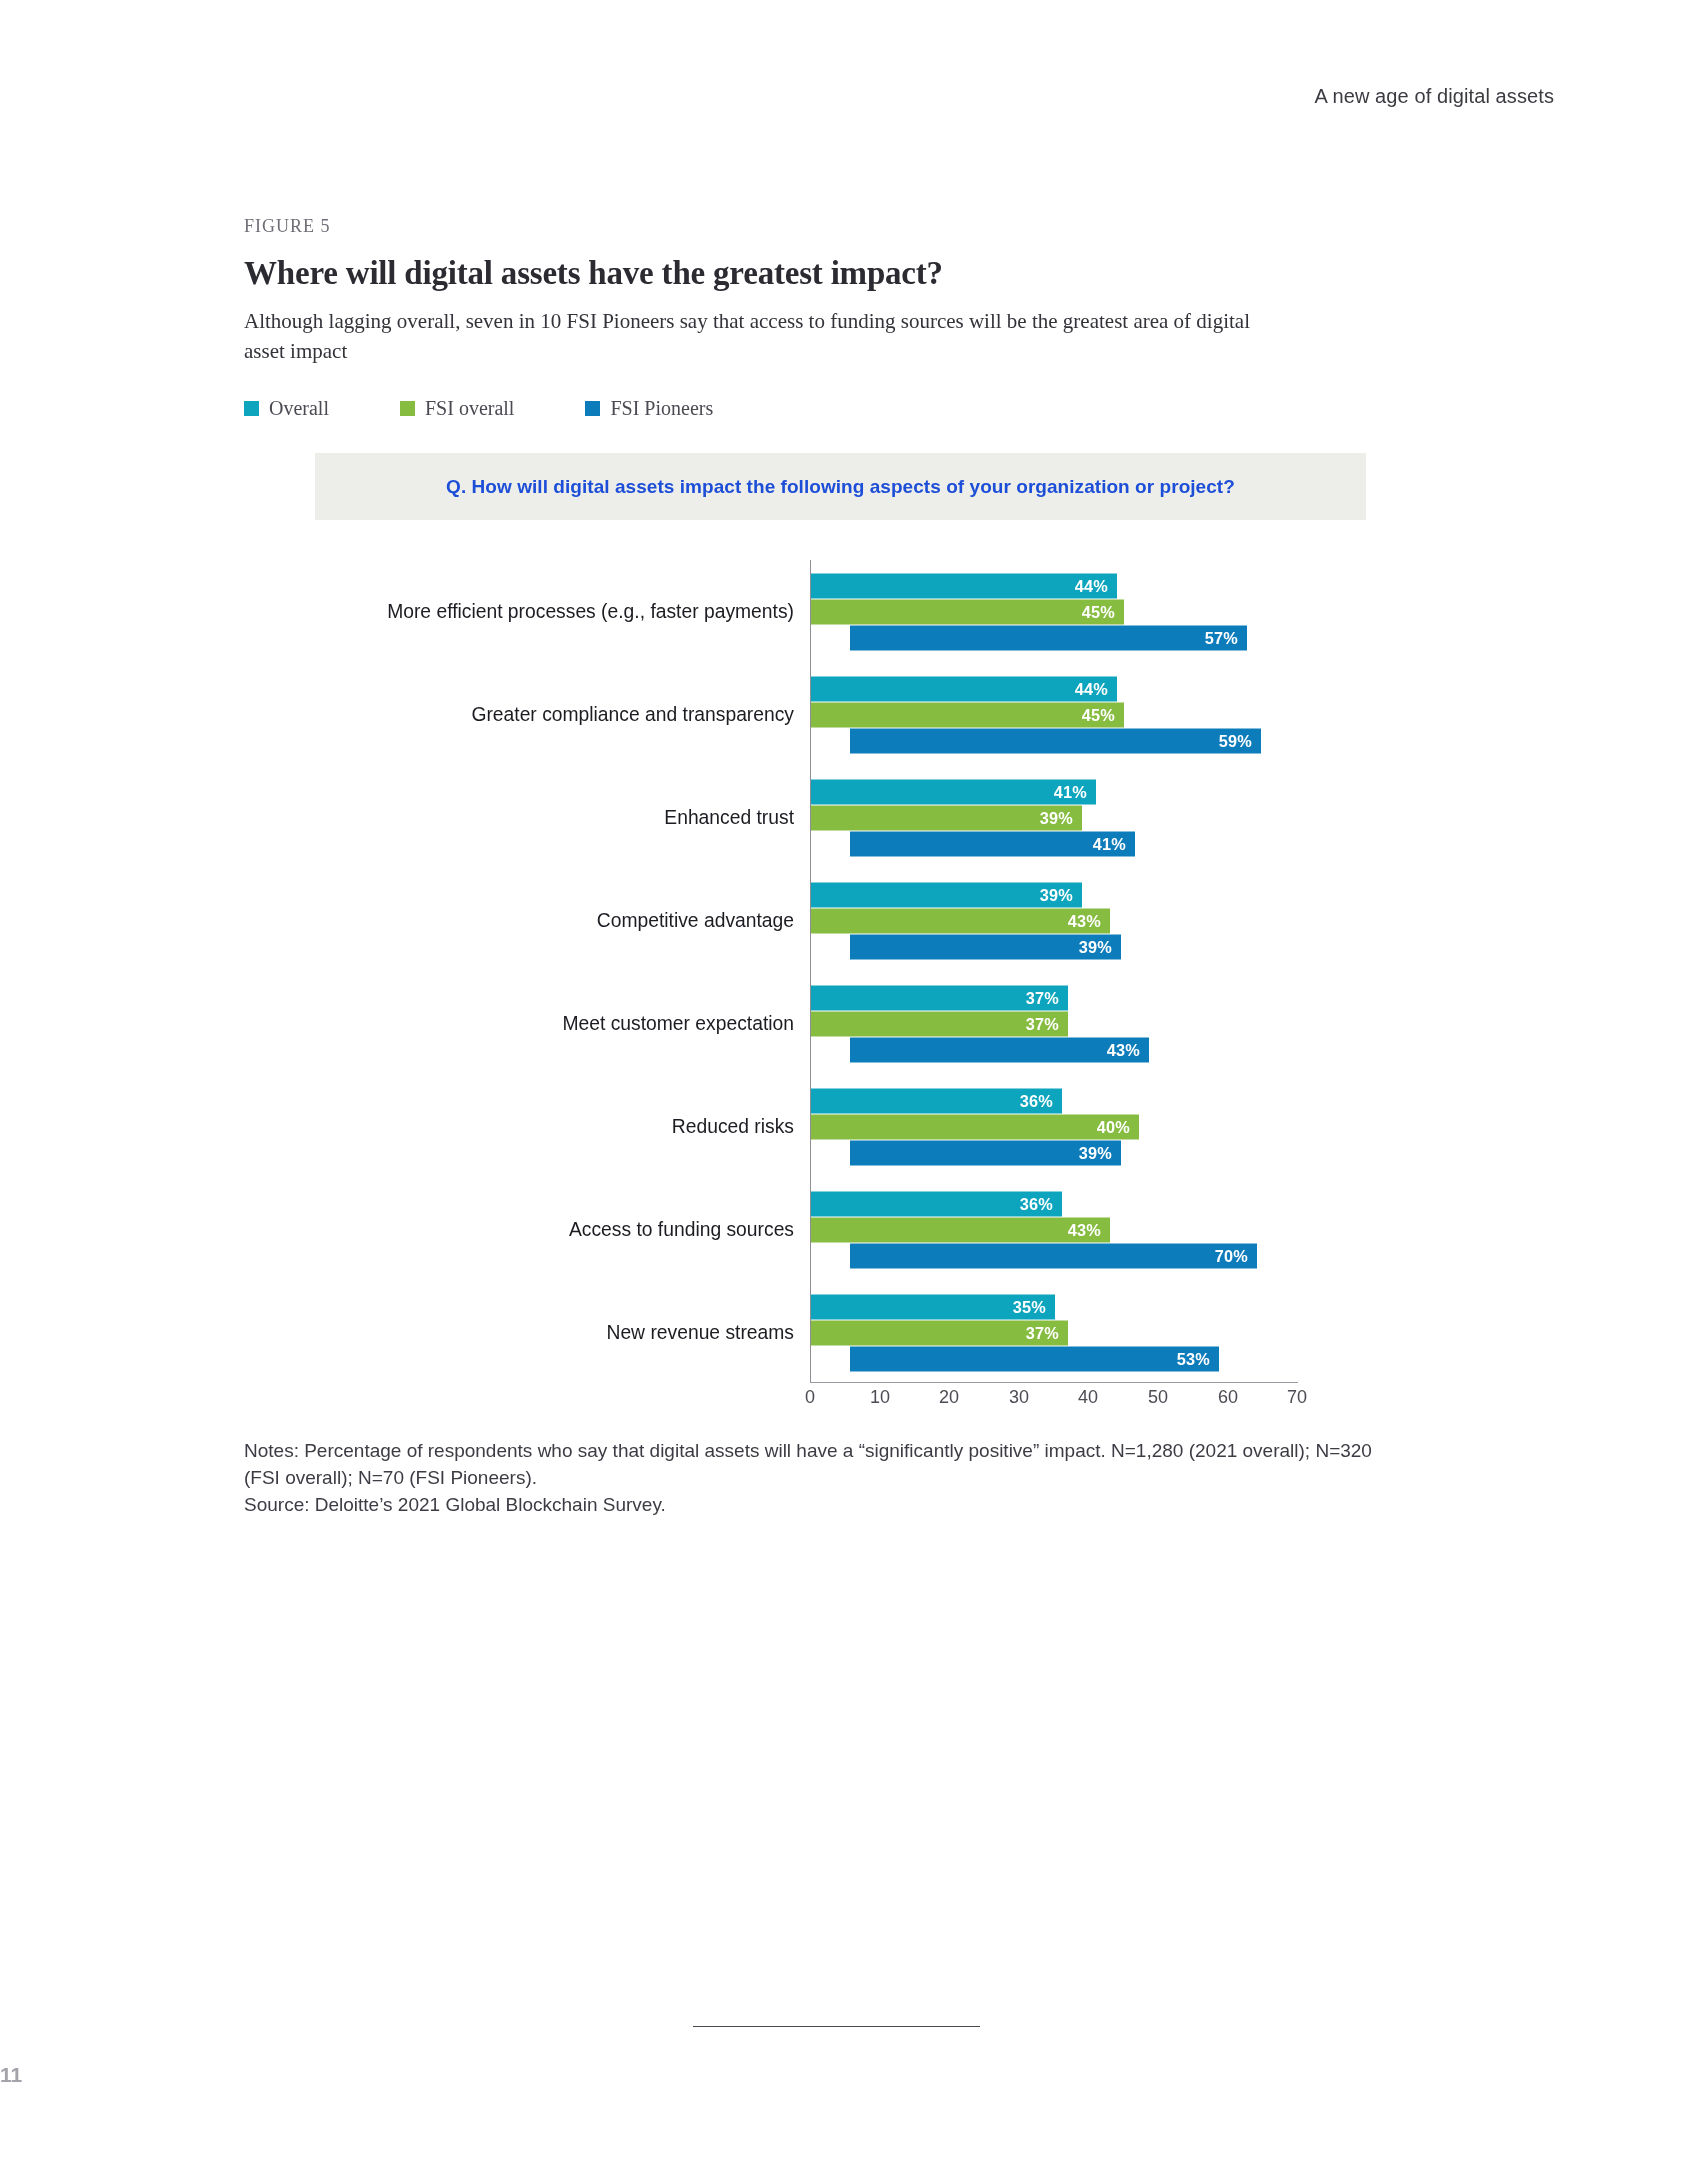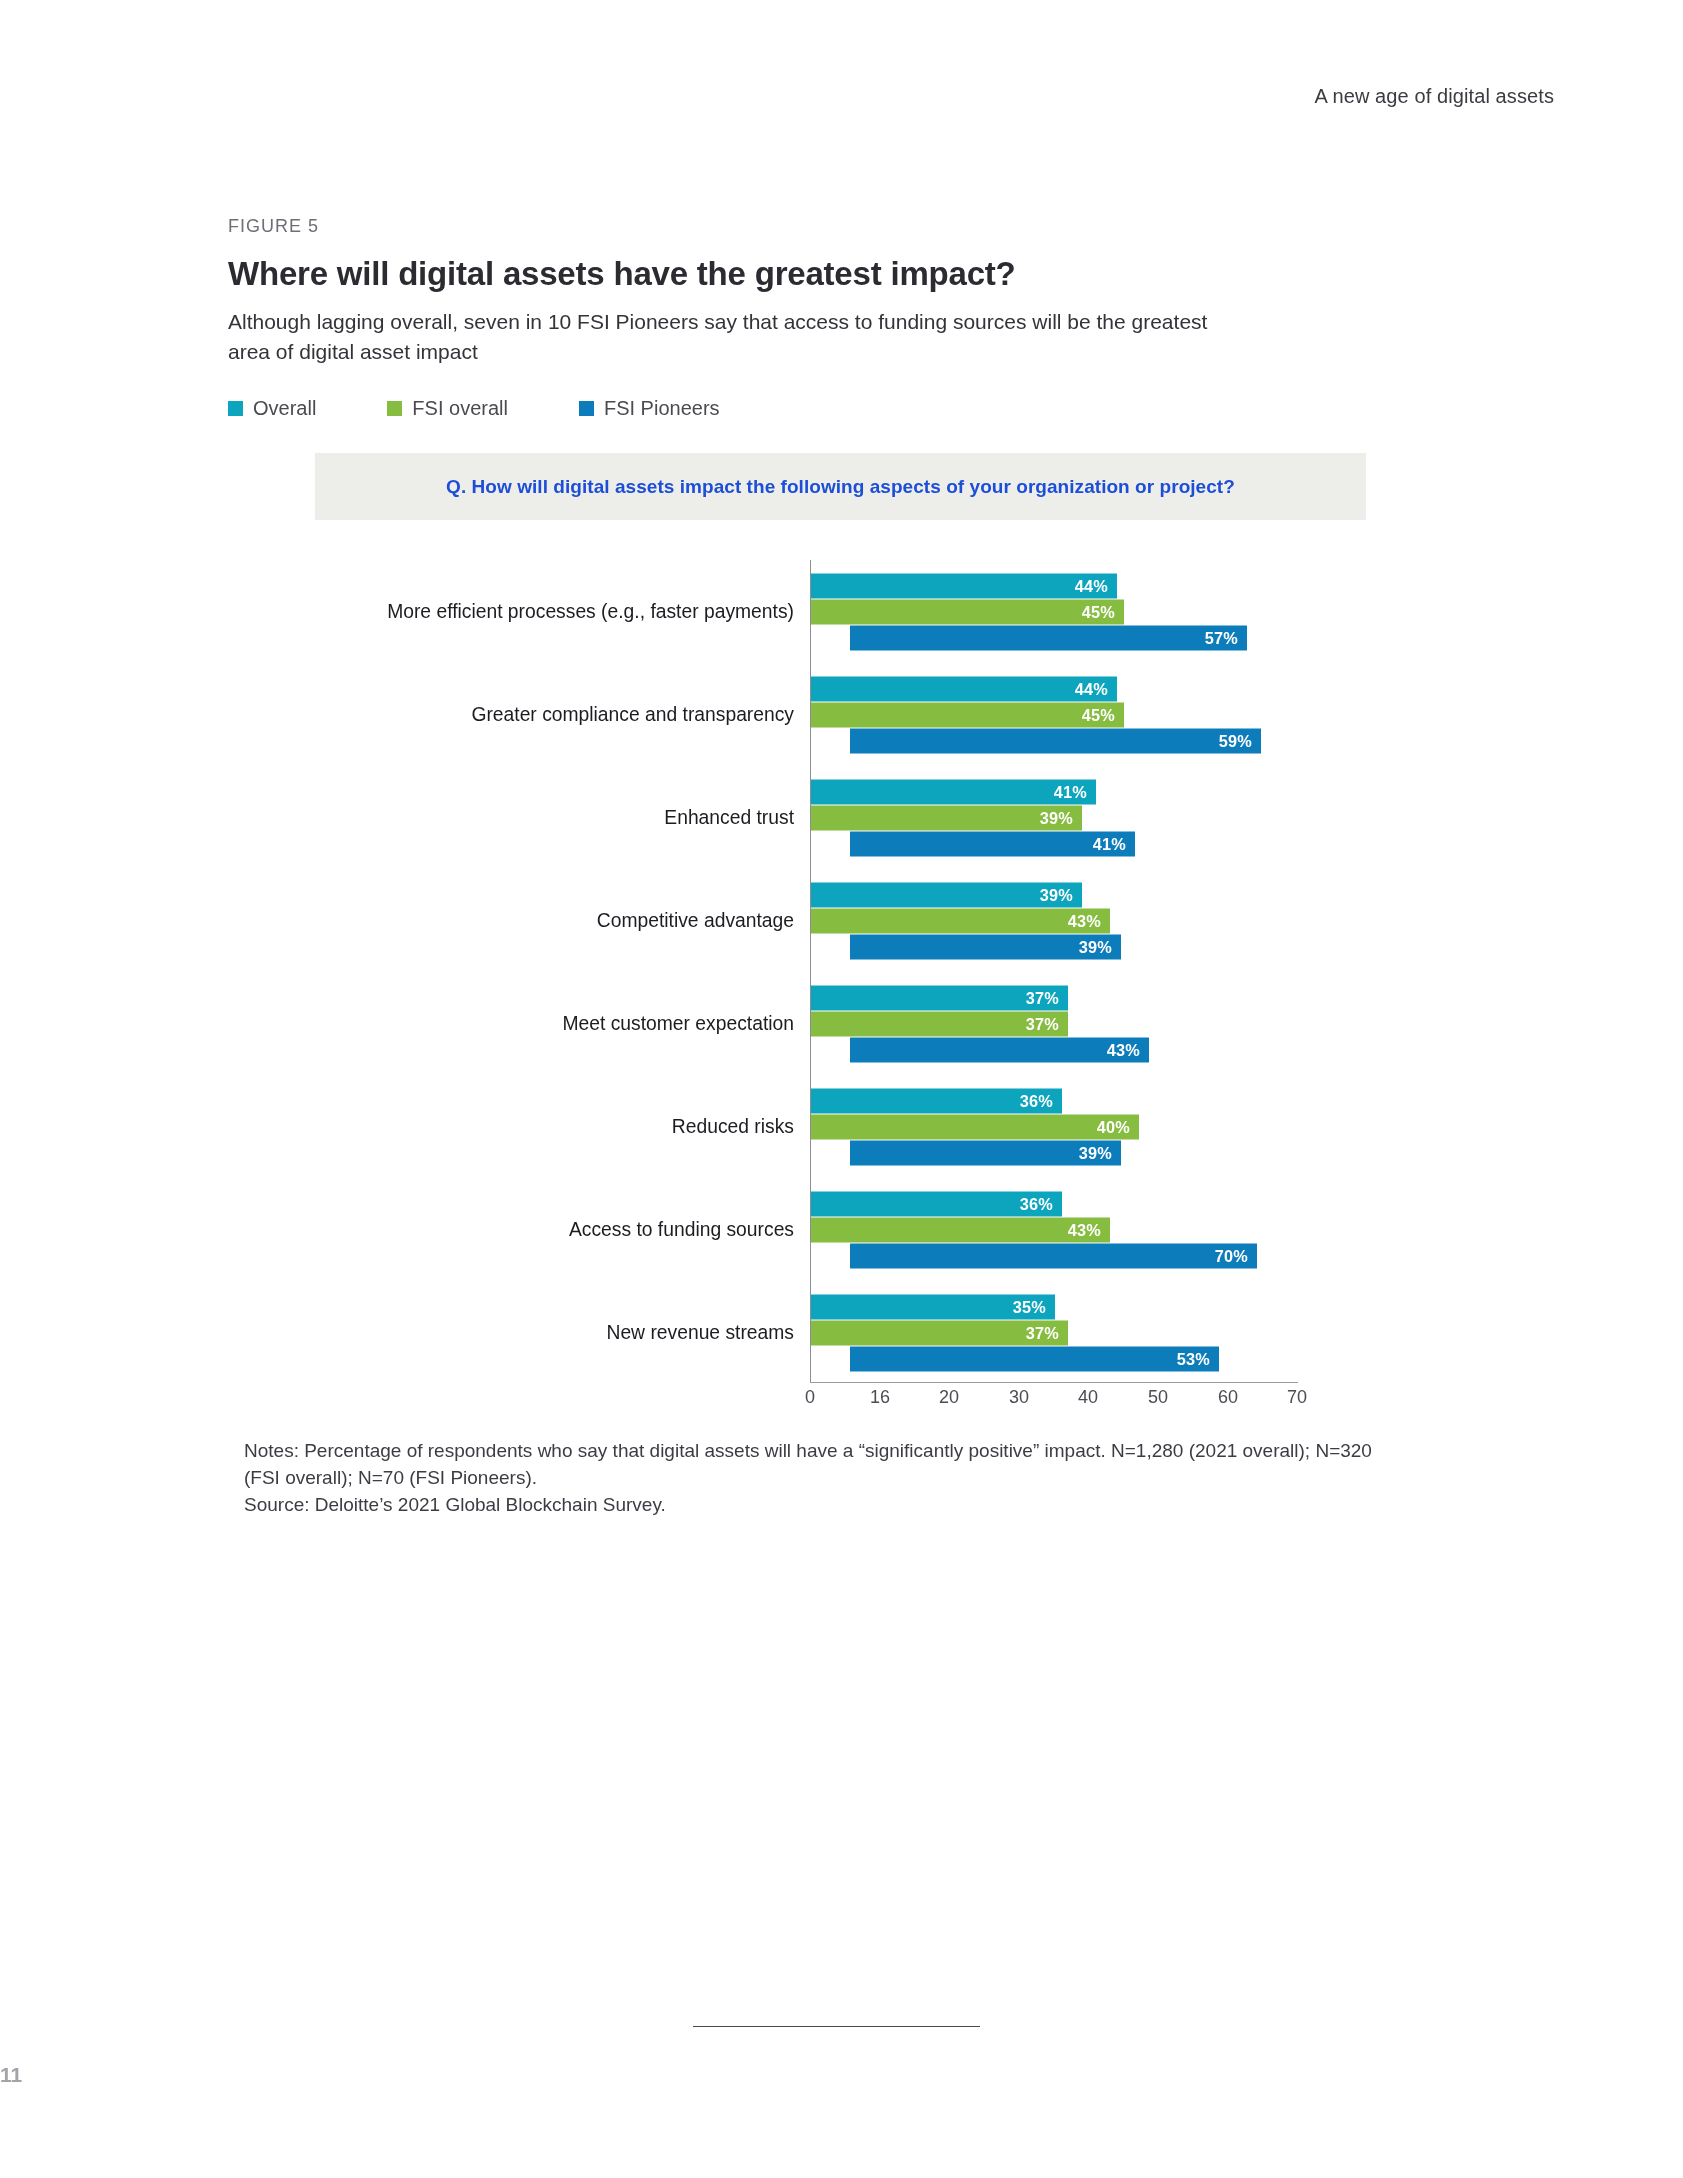--- a/index.html
+++ b/index.html
@@ -29,23 +29,24 @@
     right: 129px;
     font-size: 20px;
     color: #3b3b42;
     letter-spacing: 0.1px;
     white-space: nowrap;
   }
 
   
   .figure-block {
     position: absolute;
-    left: 228px;
+    left: 244px;
     top: 216px;
     width: 1168px;
+    font-family: Liberation Serif, serif;
   }
 
   .figure-eyebrow {
     font-size: 18px;
     letter-spacing: 1px;
     color: #6e6e77;
     margin-bottom: 18px;
   }
 
   .figure-title {
@@ -434,21 +435,21 @@
               <div class="bar-row">
                 <div class="bar" style="background: rgb(13, 124, 187); width: 369px;">
                   <span class="bar-value">53%</span>
                 </div>
               </div>
             </div>
           </div>
         </div>
       <div class="xticks" id="xticks">
           <div class="xtick" style="left: 0px;">0</div>
-          <div class="xtick" style="left: 70px;">16</div>
+          <div class="xtick" style="left: 70px;">10</div>
           <div class="xtick" style="left: 139px;">20</div>
           <div class="xtick" style="left: 209px;">30</div>
           <div class="xtick" style="left: 278px;">40</div>
           <div class="xtick" style="left: 348px;">50</div>
           <div class="xtick" style="left: 418px;">60</div>
           <div class="xtick" style="left: 487px;">70</div>
         </div>
     </div>
   </div>
 

